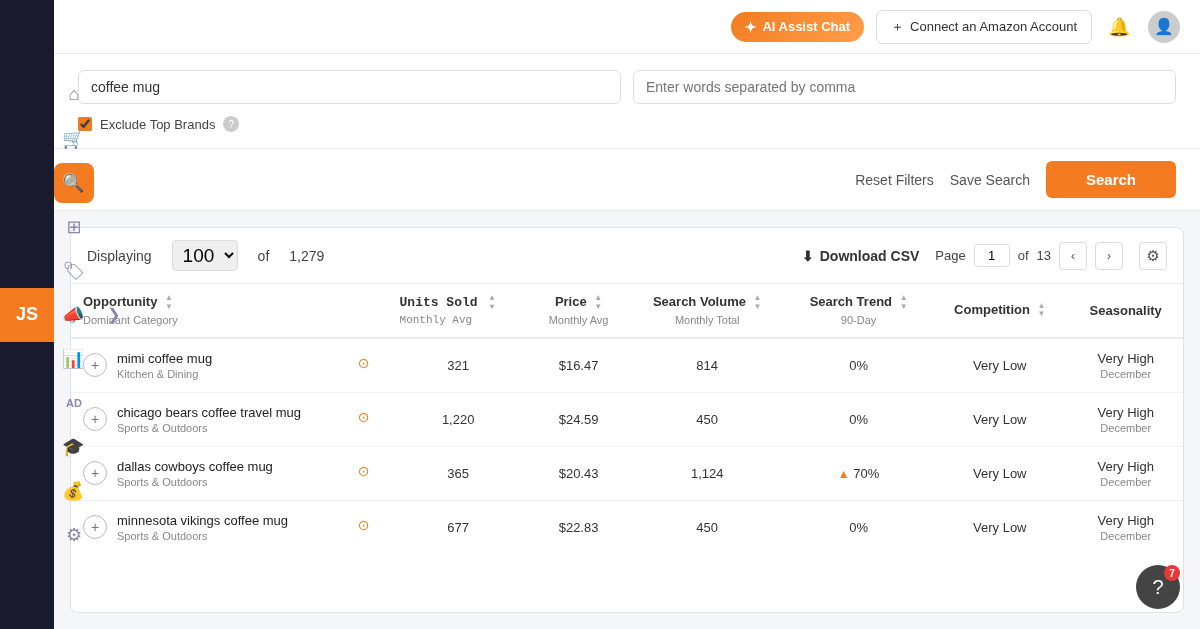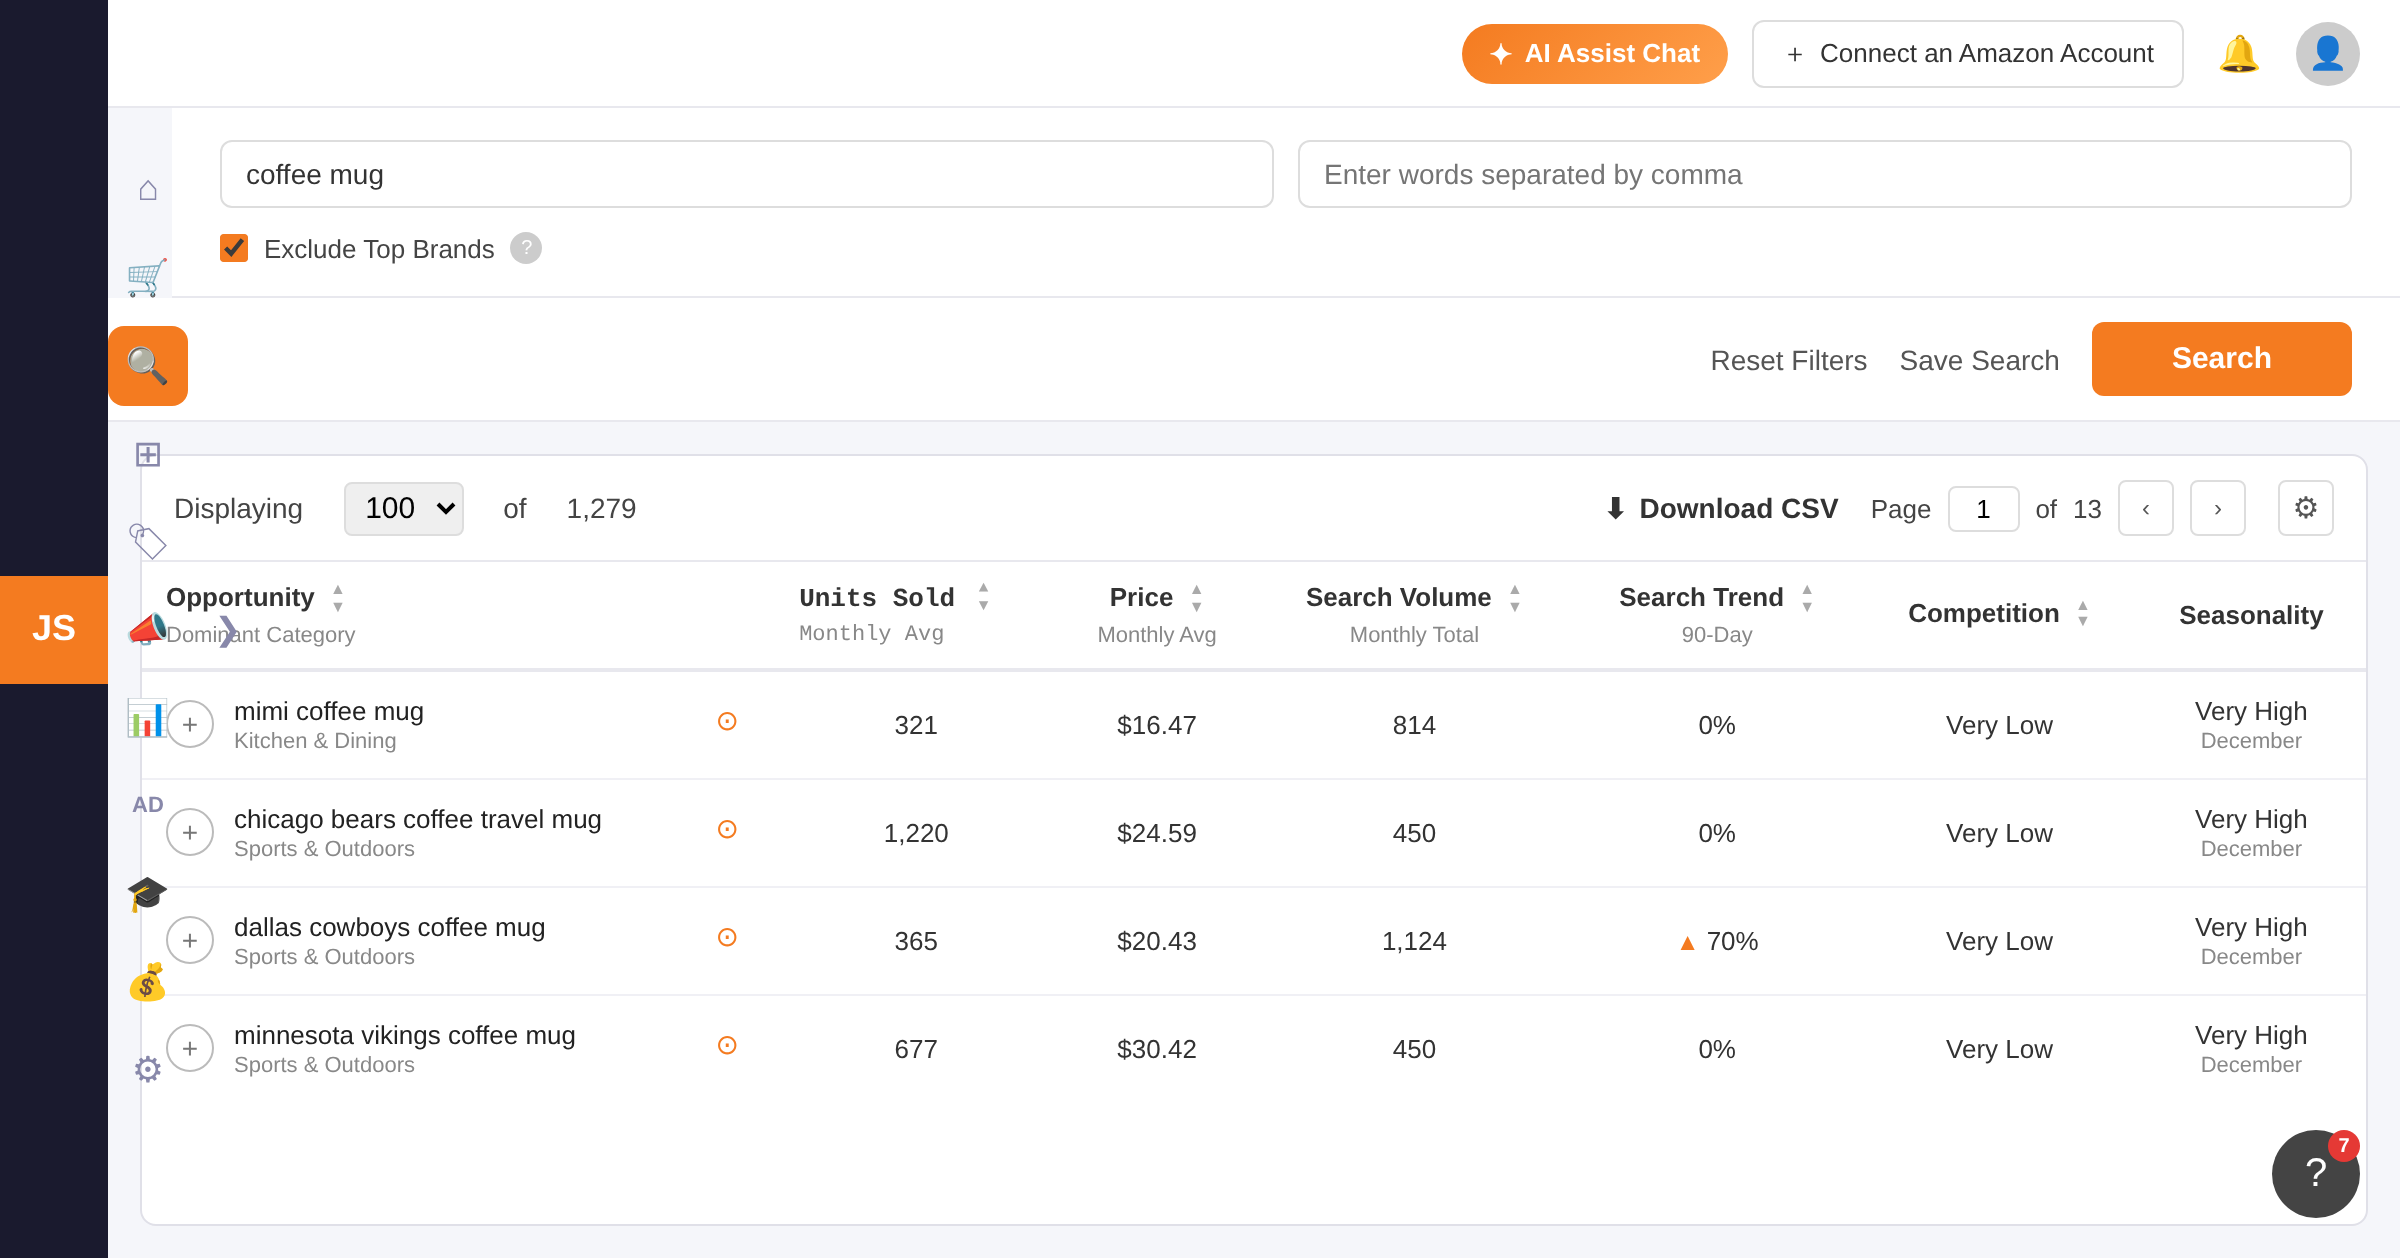--- a/index.html
+++ b/index.html
@@ -142,21 +142,20 @@
       padding: 0;
       display: flex;
       flex-direction: column;
     }
 
     
     .filter-section {
       background: white;
       padding: 16px 24px;
       border-bottom: 1px solid #e8e8ee;
-      margin-left: 32px;
     }
     .filter-row {
       display: flex;
       gap: 12px;
       margin-bottom: 12px;
     }
     .filter-input {
       flex: 1;
       border: 1px solid #ddd;
       border-radius: 6px;
@@ -247,21 +246,21 @@
       display: flex;
       align-items: center;
       gap: 20px;
       font-size: 14px;
       color: #444;
     }
     .display-select {
       border: 1px solid #ddd;
       border-radius: 4px;
       padding: 3px 6px;
-      font-size: 15px;
+      font-size: 19px;
       cursor: pointer;
     }
     .toolbar-right {
       display: flex;
       align-items: center;
       gap: 16px;
     }
     .download-csv {
       display: flex;
       align-items: center;
@@ -637,21 +636,21 @@
           <button class="add-btn">+</button>
           <div>
             <div class="opp-name">minnesota vikings coffee mug</div>
             <div class="opp-cat">Sports &amp; Outdoors</div>
           </div>
         </div>
         <div class="amazon-icon" style="margin-left:auto;color:#f47b20;font-size:14px;">⊙</div>
       </div>
     </td>
     <td style="text-align:center;">677</td>
-    <td style="text-align:center;">$30.42</td>
+    <td style="text-align:center;">$22.83</td>
     <td style="text-align:center;">450</td>
     <td style="text-align:center;">0%</td>
     <td style="text-align:center;">Very Low</td>
     <td style="text-align:center;">
       <div class="seasonality-high">Very High</div>
       <div class="seasonality-month">December</div>
     </td>
   </tr>
             </tbody>
         </table>

